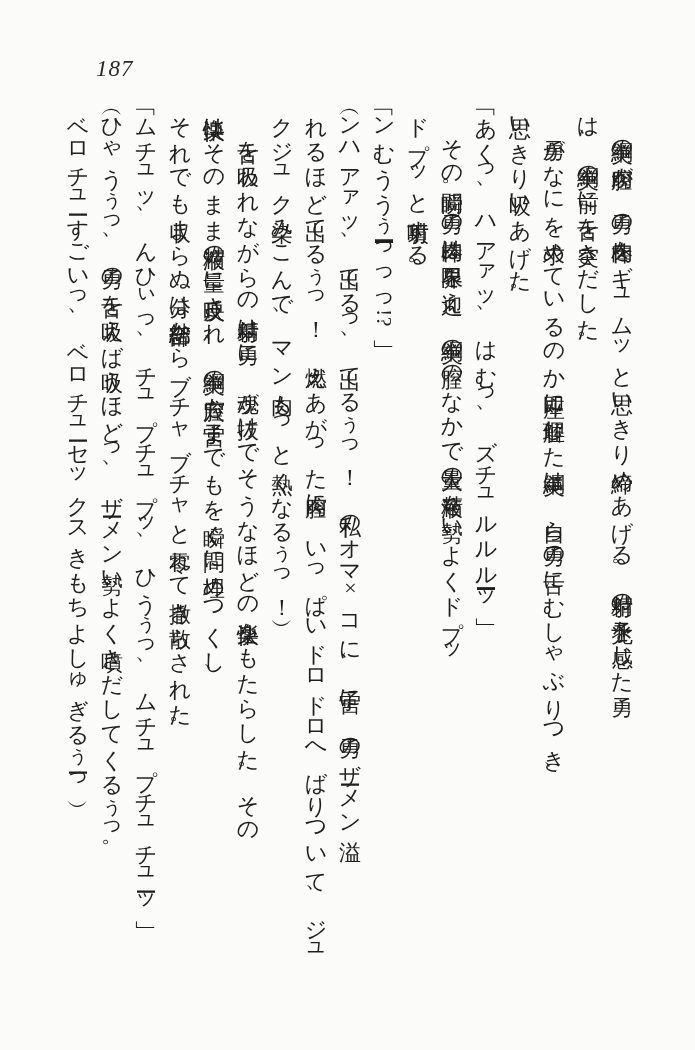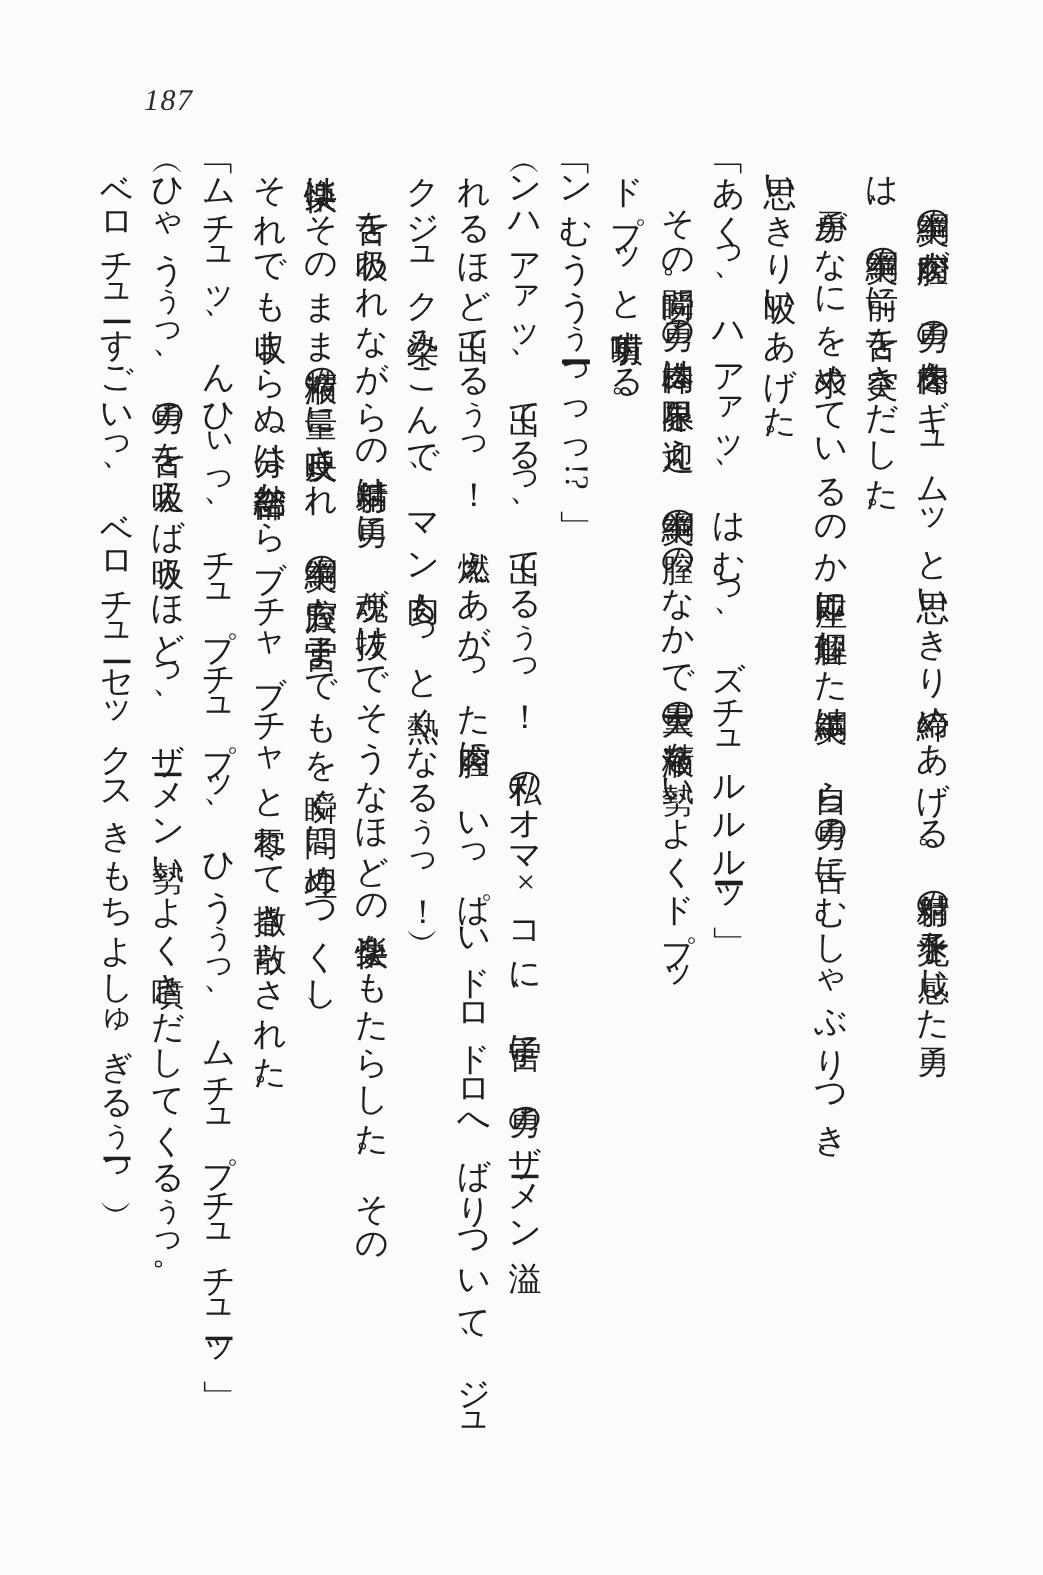--- a/index.html
+++ b/index.html
@@ -11,21 +11,21 @@
     width: 695px;
     height: 1050px;
     background: #fbfbf9;
     overflow: hidden;
     font-family: "Liberation Serif", "DejaVu Serif", serif;
   }
   .page-number {
     position: absolute;
     left: 96px;
     top: 56px;
-    font-size: 20px;
+    font-size: 23px;
     font-style: italic;
     color: #2a2a2a;
     letter-spacing: 1px;
   }
   .text-block {
     position: absolute;
     top: 102px;
     right: 56px;
     height: 860px;
     writing-mode: vertical-rl;

